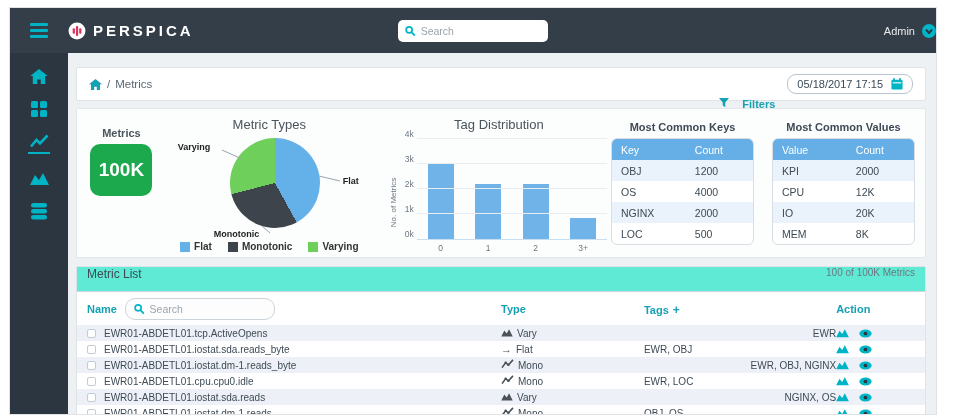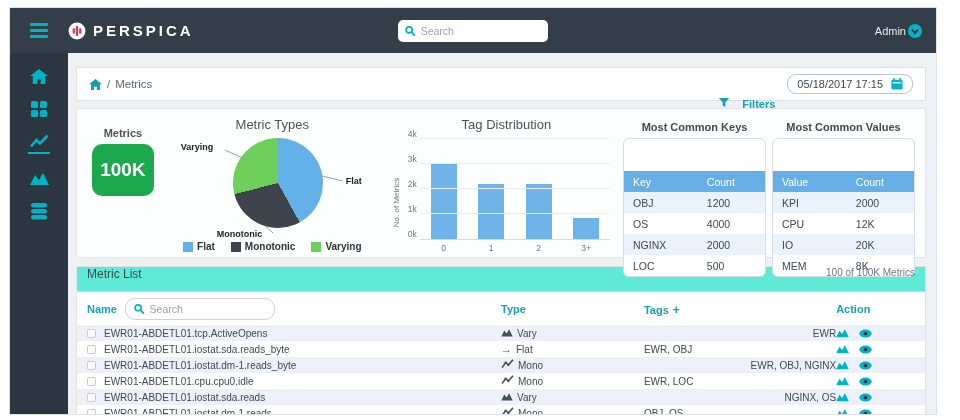--- a/index.html
+++ b/index.html
@@ -8,21 +8,21 @@
 
   
   .topbar { position:relative; height:45px; background:#333e48; display:flex; align-items:center; }
   .hamburger { width:58px; display:flex; justify-content:center; cursor:pointer; }
   .hamburger .bars { display:flex; flex-direction:column; gap:3px; }
   .hamburger .bars span { display:block; width:18px; height:3px; background:#00b4c5; border-radius:1px; }
   .brand { display:flex; align-items:center; gap:7px; color:#ffffff; font-weight:bold; font-size:15px; letter-spacing:3px; }
   .top-search { position:absolute; left:50%; transform:translateX(-50%); width:150px; height:22px; background:#ffffff; border-radius:5px; display:flex; align-items:center; padding:0 7px; gap:5px; }
   .top-search input { border:none; outline:none; width:100%; font-size:10.5px; color:#333; background:transparent; font-family:"Liberation Sans", sans-serif;}
   .top-search input::placeholder { color:#9aa4ac; }
-  .admin { margin-left:auto; display:flex; align-items:center; gap:2px; padding-right:14px; color:#e8eaec; font-size:11px; }
+  .admin { margin-left:auto; display:flex; align-items:center; gap:7px; color:#e8eaec; font-size:11px; }
 
   
   .app-body { display:flex; height:368px; }
   .sidebar { width:58px; background:#2c3640; display:flex; flex-direction:column; align-items:center; padding-top:16px; gap:17px; flex-shrink:0; }
   .side-item { display:flex; flex-direction:column; align-items:center; cursor:pointer; }
   .side-item svg { display:block; }
   .side-item.active .under { width:22px; height:2px; background:#00b4c5; margin-top:4px; }
   .main { flex:1; padding:14px 10px 0 8px; overflow:hidden; }
 
   
@@ -55,26 +55,26 @@
   .ylab span { position:absolute; left:-34px; top:58px; transform:rotate(-90deg); transform-origin:center; font-size:8px; color:#6b7680; width:80px; text-align:center; display:block; }
   .yticks { width:20px; position:relative; height:100px; }
   .ytick { position:absolute; right:3px; font-size:8.5px; color:#6b7680; transform:translateY(-50%); }
   .bar-plot { position:relative; width:190px; height:100px; border-bottom:1px solid #c9def1; display:flex; justify-content:space-around; align-items:flex-end; }
   .gridline { position:absolute; left:0; width:100%; height:1px; background:#ebeef0; }
   .bar-col { width:26px; display:flex; align-items:flex-end; justify-content:center; height:100%; }
   .bar { width:26px; }
   .bar-xlabels { display:flex; justify-content:space-around; width:190px; margin-left:30px; }
   .xtick { width:26px; text-align:center; font-size:8.5px; color:#6b7680; margin-top:3px; }
 
-  .mini-tables { display:flex; gap:6px; margin-left:auto; padding-right:4px; }
+  .mini-tables { display:flex; gap:18px; margin-left:auto; padding-right:4px; }
   .mini-table-block { width:143px; }
   .mt-title { text-align:center; font-size:11px; font-weight:bold; color:#3e4a55; margin:4px 0 5px; }
   .mini-table { background:#fff; border:1px solid #d8dee4; border-radius:6px; overflow:hidden; font-size:10.5px; color:#3e4a55; }
   .mt-row { display:flex; padding:4.5px 9px; }
-  .mt-row.head { background:#66aee6; color:#ffffff;margin-top:32px; }
+  .mt-row.head { background:#66aee6; color:#ffffff; }
   .mt-row.alt { background:#eaf2fb; }
   .mt-c1 { width:60%; } .mt-c2 { width:40%; }
 
   
   .list-panel { margin-top:8px; background:#ffffff; border:1px solid #dfe3e7; border-radius:2px; }
   .list-header { height:25px; background:#5eead4; border-bottom:1px solid #ccd6e0; display:flex; align-items:flex-start; padding:0 10px; }
   .list-title { font-size:12px; color:#3e4a55; }
   .list-count { margin-left:auto; font-size:10px; color:#6b7885; }
   .list-controls { height:33px; display:flex; align-items:center; padding:0 10px; }
   .col-label { color:#16a0b4; font-size:11px; font-weight:bold; }

